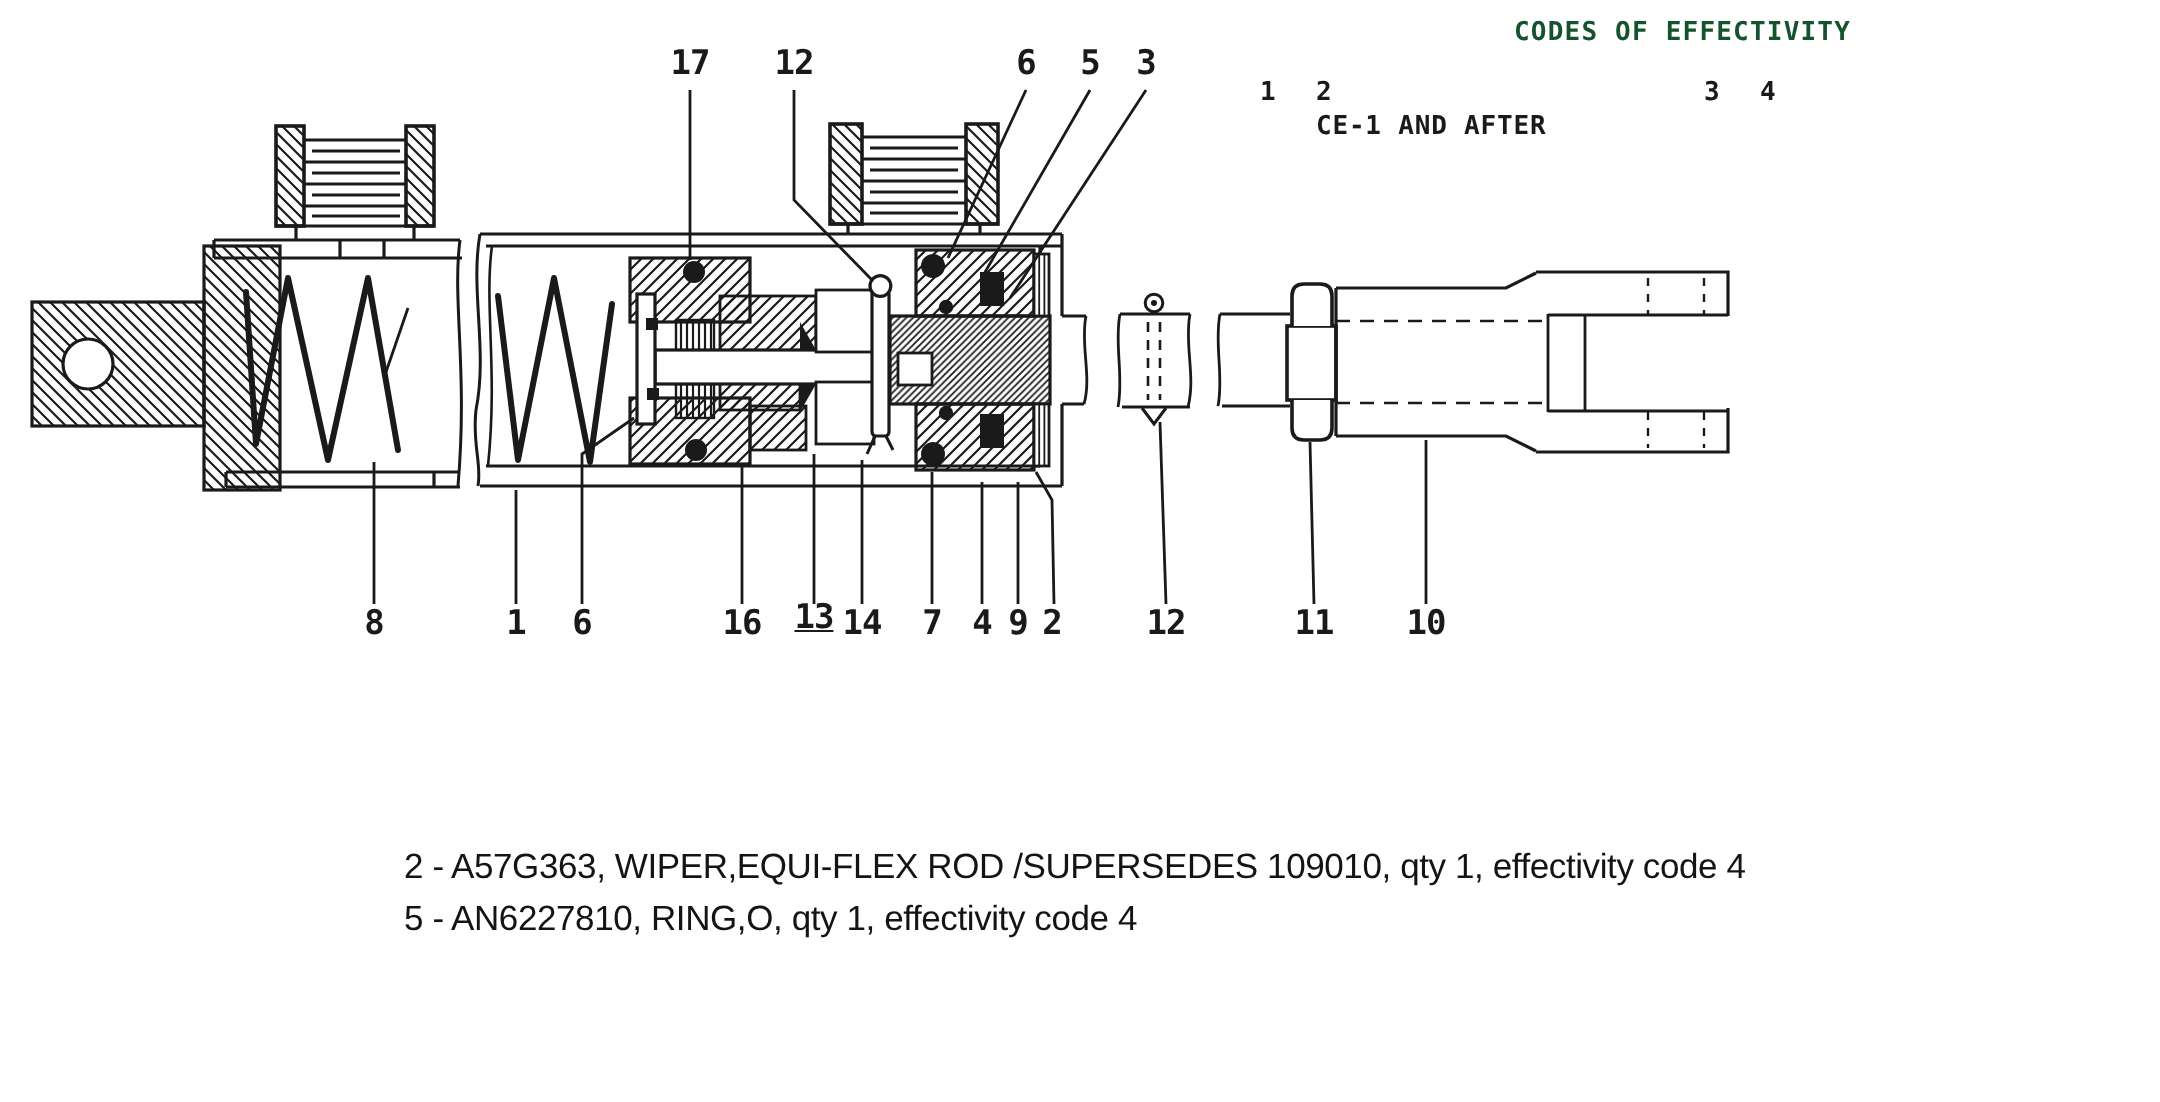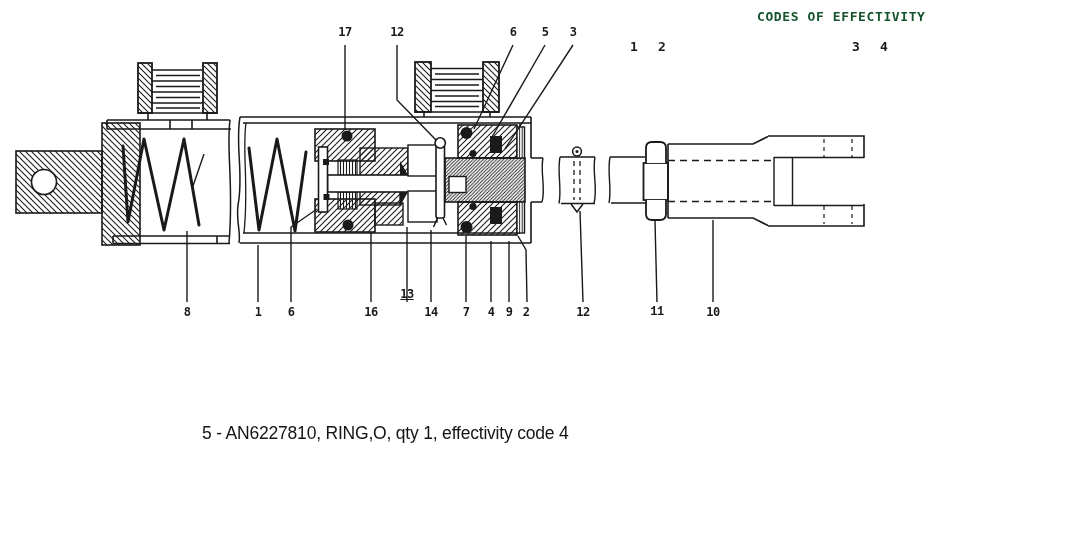--- a/index.html
+++ b/index.html
@@ -6,21 +6,21 @@
   .stage{
     position:relative;width:1080px;height:551px;background:#fff;overflow:hidden;
     font-family:"Liberation Sans",sans-serif;color:#1a1a1a;
     border-bottom:1px solid #cfcfcf;
   }
   svg{position:absolute;left:0;top:0;}
   
   .callout{
     position:absolute;transform:translateX(-50%);
     font-family:"DejaVu Sans Mono",monospace;font-weight:bold;
-    font-size:12px;line-height:14px;color:#1a1a1a;letter-spacing:-0.5px;
+    font-size:17px;line-height:14px;color:#1a1a1a;letter-spacing:-0.5px;
     white-space:nowrap;
   }
   
   .codes-title{
     position:absolute;left:757px;top:9px;
     font-family:"DejaVu Sans Mono",monospace;font-weight:bold;
     font-size:13px;letter-spacing:0.6px;color:#14532d;white-space:nowrap;
   }
   .codes-grid{
     position:absolute;left:630px;top:38px;
@@ -205,37 +205,38 @@
   <div id="callout-layer">
       <div class="callout" style="left: 345px; top: 25px;">17</div>
       <div class="callout" style="left: 397px; top: 25px;">12</div>
       <div class="callout" style="left: 513px; top: 25px;">6</div>
       <div class="callout" style="left: 545px; top: 25px;">5</div>
       <div class="callout" style="left: 573px; top: 25px;">3</div>
       <div class="callout" style="left: 187px; top: 305px;">8</div>
       <div class="callout" style="left: 258px; top: 305px;">1</div>
       <div class="callout" style="left: 291px; top: 305px;">6</div>
       <div class="callout" style="left: 371px; top: 305px;">16</div>
-      <div class="callout" style="left: 407px; top: 287px; text-decoration: underline;">13</div>
+      <div class="callout" style="left: 407px; top: 302px; text-decoration: underline;">13</div>
       <div class="callout" style="left: 431px; top: 305px;">14</div>
       <div class="callout" style="left: 466px; top: 305px;">7</div>
       <div class="callout" style="left: 491px; top: 305px;">4</div>
       <div class="callout" style="left: 509px; top: 305px;">9</div>
       <div class="callout" style="left: 526px; top: 305px;">2</div>
       <div class="callout" style="left: 583px; top: 305px;">12</div>
-      <div class="callout" style="left: 657px; top: 305px; font-family: Liberation Mono, monospace;">11</div>
+      <div class="callout" style="left: 657px; top: 305px;">11</div>
       <div class="callout" style="left: 713px; top: 305px;">10</div>
     </div>
 
   <div class="codes-title">CODES OF EFFECTIVITY</div>
 
   <div class="codes-grid">
     <span>1</span>
     <span>2</span>
     <span>3</span>
     <span>4</span>
+    <span class="cg-cont">CE-1 AND AFTER</span>
   </div>
 
   <div class="notes">
-    <div id="note-lines"><div>5 - AN6227810, RING,O, qty 1, effectivity code 4</div></div>
+    <div id="note-lines"><div>2 - A57G363, WIPER,EQUI-FLEX ROD /SUPERSEDES 109010, qty 1, effectivity code 4</div><div>5 - AN6227810, RING,O, qty 1, effectivity code 4</div></div>
   </div>
 
 </div>
 
 </body></html>

